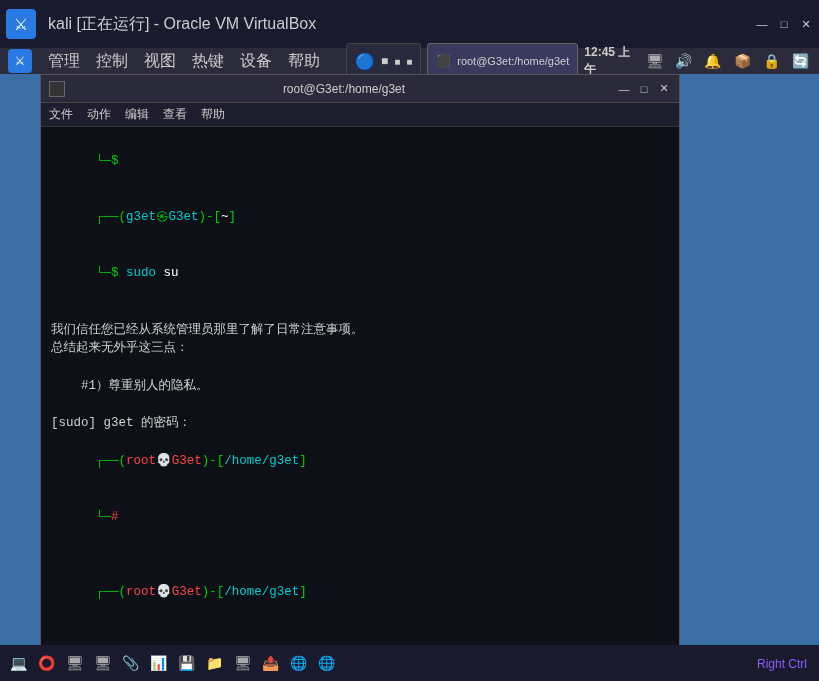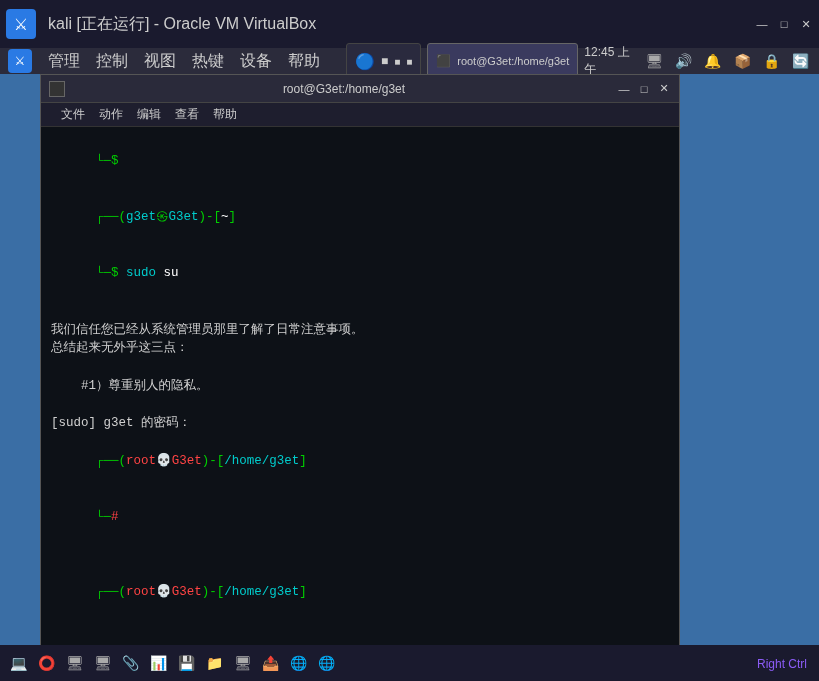--- a/index.html
+++ b/index.html
@@ -128,21 +128,21 @@
       font-size: 11px;
       cursor: pointer;
     }
 
     
     .window-menubar {
       height: 24px;
       background: #1e1e2e;
       display: flex;
       align-items: center;
-      padding: 0 20px;
+      padding: 0 8px;
       gap: 14px;
       border-bottom: 1px solid #333;
     }
     .wm-item {
       color: #ccc;
       font-size: 12px;
       cursor: pointer;
     }
 
     
@@ -236,21 +236,21 @@
     </div>
 
     <div style="display:flex;align-items:center;gap:4px;margin-left:auto;">
       <div class="tb-app-btn tb-app-active">
         <span style="font-size:12px;">⬛</span>
         <span style="font-size:11px;color:#ccc;">root@G3et:/home/g3et</span>
       </div>
     </div>
 
     <div style="margin-left:auto;display:flex;align-items:center;gap:10px;">
-      <span style="color:#ccc;font-size:12px;">12:45 上午</span>
+      <span style="color:#ccc;font-size:12px;font-weight:bold;">12:45 上午</span>
       <div class="bottom-icon">🖥</div>
       <div class="bottom-icon">🔊</div>
       <div class="bottom-icon">🔔</div>
       <div class="bottom-icon">📦</div>
       <div class="bottom-icon">🔒</div>
       <div class="bottom-icon">🔄</div>
     </div>
   </div>
 </div>
 

